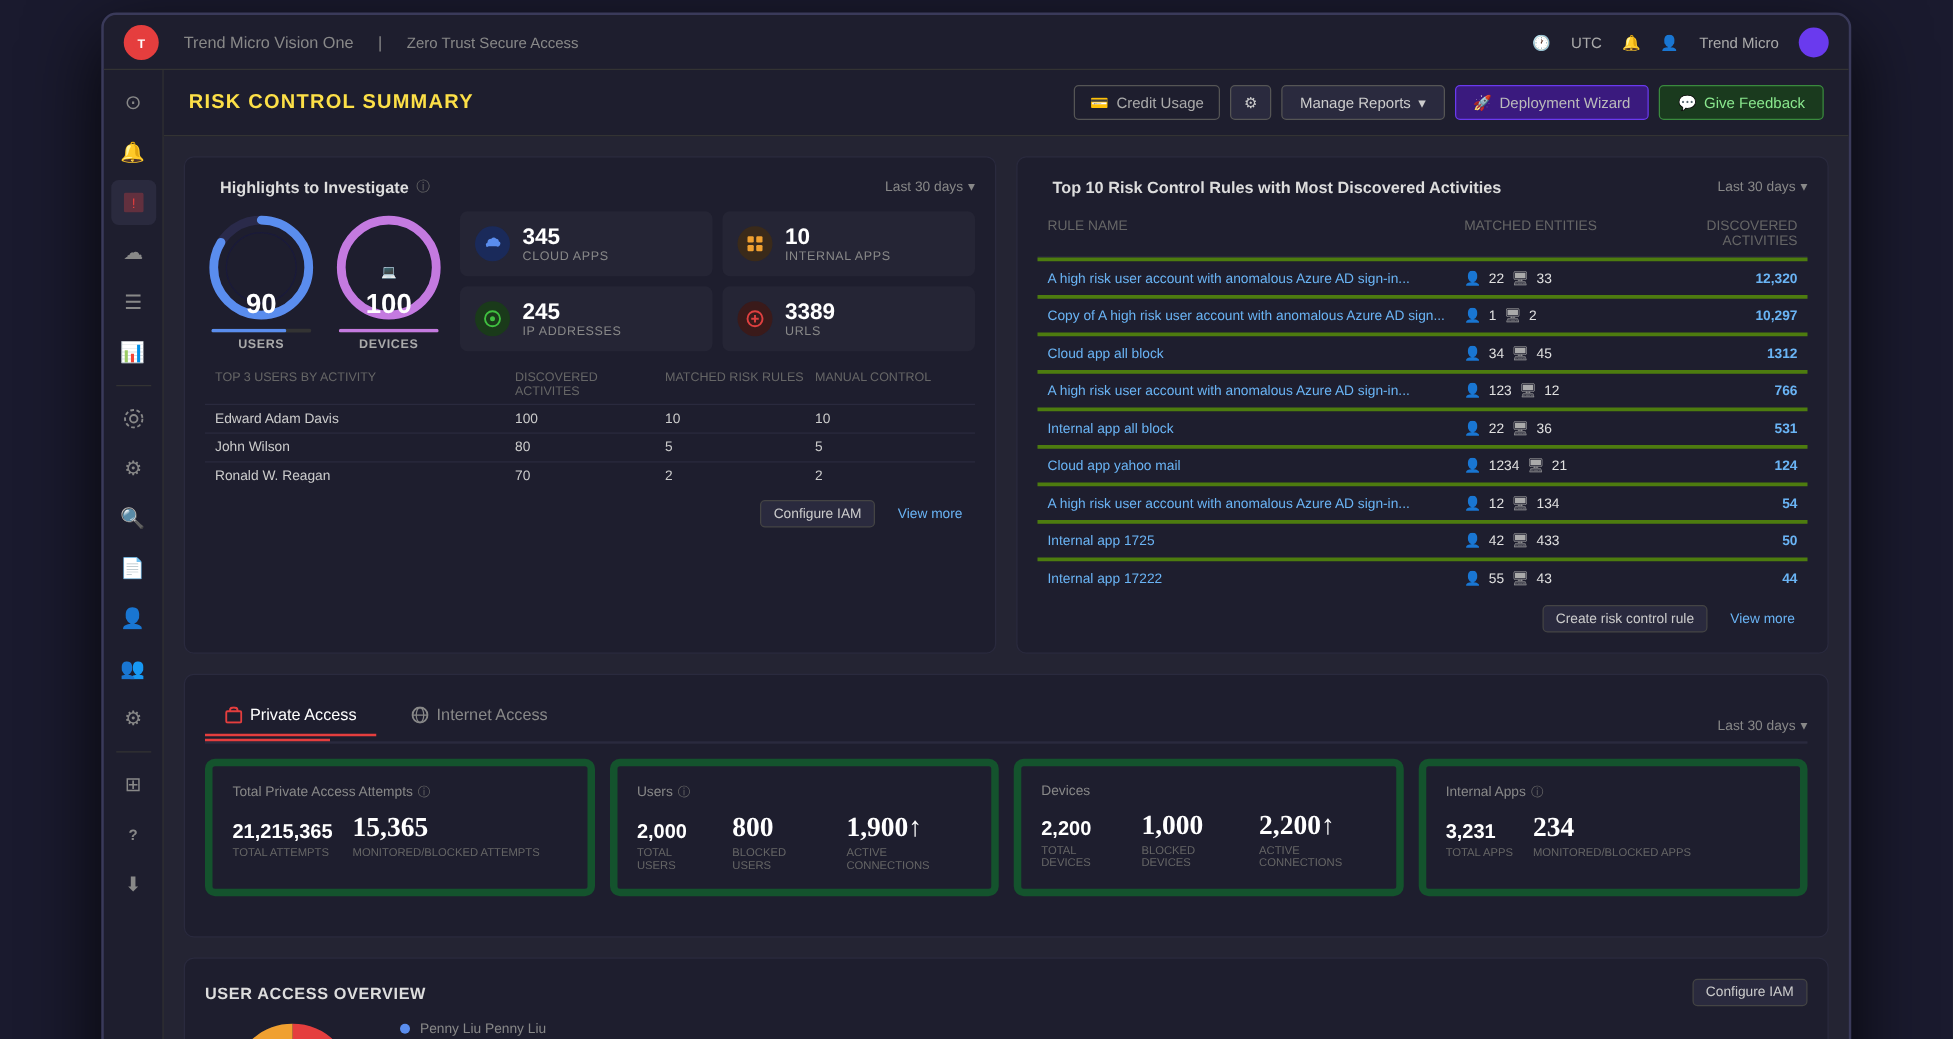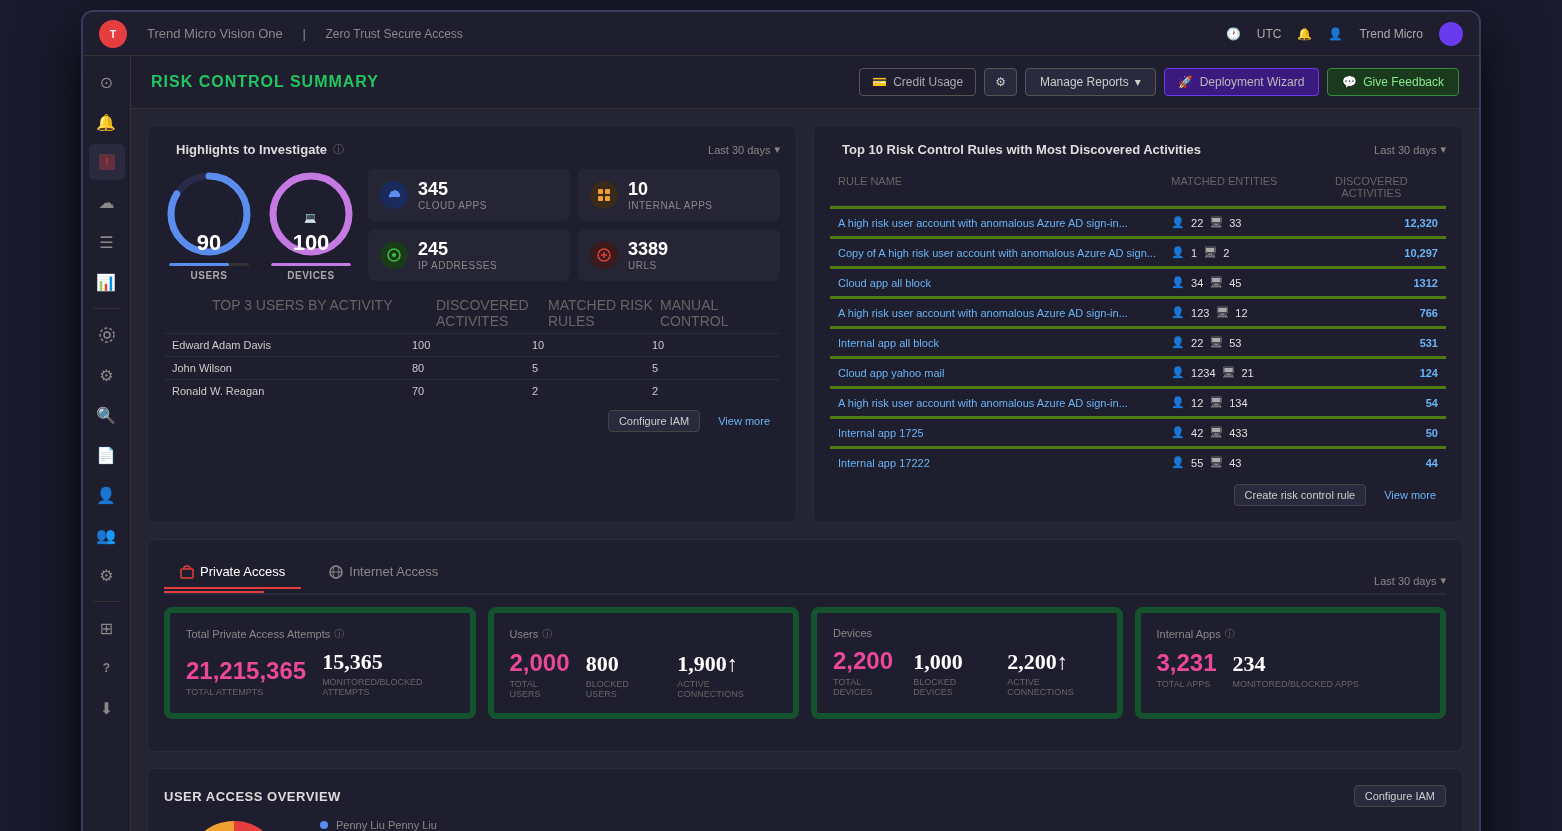--- a/index.html
+++ b/index.html
@@ -93,21 +93,21 @@
       background: #1e1e2e;
       padding: 12px 20px;
       display: flex;
       align-items: center;
       border-bottom: 1px solid #333;
     }
     .content-header h1 {
       font-size: 16px;
       font-weight: 700;
       letter-spacing: 1px;
-      color: #22c55e;
+      color: #fde047;
     }
     .header-actions {
       margin-left: auto;
       display: flex;
       align-items: center;
       gap: 8px;
     }
     .btn {
       padding: 6px 14px;
       border-radius: 4px;
@@ -238,25 +238,24 @@
       flex-shrink: 0;
     }
     .stat-number { font-size: 18px; font-weight: 700; color: #fff; }
     .stat-label { font-size: 10px; color: #888; letter-spacing: 0.5px; text-transform: uppercase; }
 
     
     .users-table-section { margin-top: 12px; }
     .users-table-header {
       display: grid;
       grid-template-columns: 2fr 1fr 1fr 1fr;
-      font-size: 14px;
+      font-size: 10px;
       color: #666;
       padding: 4px 8px;
       text-transform: uppercase;
-      margin-left: 40px;
     }
     .users-table-row {
       display: grid;
       grid-template-columns: 2fr 1fr 1fr 1fr;
       font-size: 11px;
       color: #ccc;
       padding: 5px 8px;
       border-top: 1px solid #2a2a3e;
     }
     .table-actions {
@@ -342,21 +341,21 @@
       margin-bottom: 8px;
       display: flex;
       align-items: center;
       gap: 4px;
     }
     .access-numbers {
       display: flex;
       gap: 16px;
       align-items: flex-end;
     }
-    .access-num-big { font-size: 24px; font-weight: 700; color: #ec4899; }
+    .access-num-big { font-size: 16px; font-weight: 700; color: #ffffff; }
     .access-num-small { font-size: 22px; font-weight: 700; color: #fff; font-family: Liberation Serif, serif; }
     .access-num-label { font-size: 9px; color: #666; text-transform: uppercase; margin-top: 2px; }
 
     
     .overview-header {
       display: flex;
       align-items: center;
       justify-content: space-between;
       margin-bottom: 12px;
     }
@@ -621,21 +620,21 @@
               <span class="card-title">Top 10 Risk Control Rules with Most Discovered Activities</span>
               <div class="last-days">
                 <span>Last 30 days</span>
                 <span>▾</span>
               </div>
             </div>
 
             <div class="rules-table-header">
               <span>Rule name</span>
               <span>Matched entities</span>
-              <span style="text-align:center;">Discovered activities</span>
+              <span style="text-align:right;">Discovered activities</span>
             </div>
 
             <div class="rules-table-row">
               <span class="rule-link">A high risk user account with anomalous Azure AD sign-in...</span>
               <div class="matched-entities">
                 <span class="entity-icon">👤</span>
                 <span>22</span>
                 <span class="entity-icon">🖥</span>
                 <span>33</span>
               </div>
@@ -670,21 +669,21 @@
                 <span>12</span>
               </div>
               <span class="discovered-num">766</span>
             </div>
             <div class="rules-table-row">
               <span class="rule-link">Internal app all block</span>
               <div class="matched-entities">
                 <span class="entity-icon">👤</span>
                 <span>22</span>
                 <span class="entity-icon">🖥</span>
-                <span>53</span>
+                <span>36</span>
               </div>
               <span class="discovered-num">531</span>
             </div>
             <div class="rules-table-row">
               <span class="rule-link">Cloud app yahoo mail</span>
               <div class="matched-entities">
                 <span class="entity-icon">👤</span>
                 <span>1234</span>
                 <span class="entity-icon">🖥</span>
                 <span>21</span>

